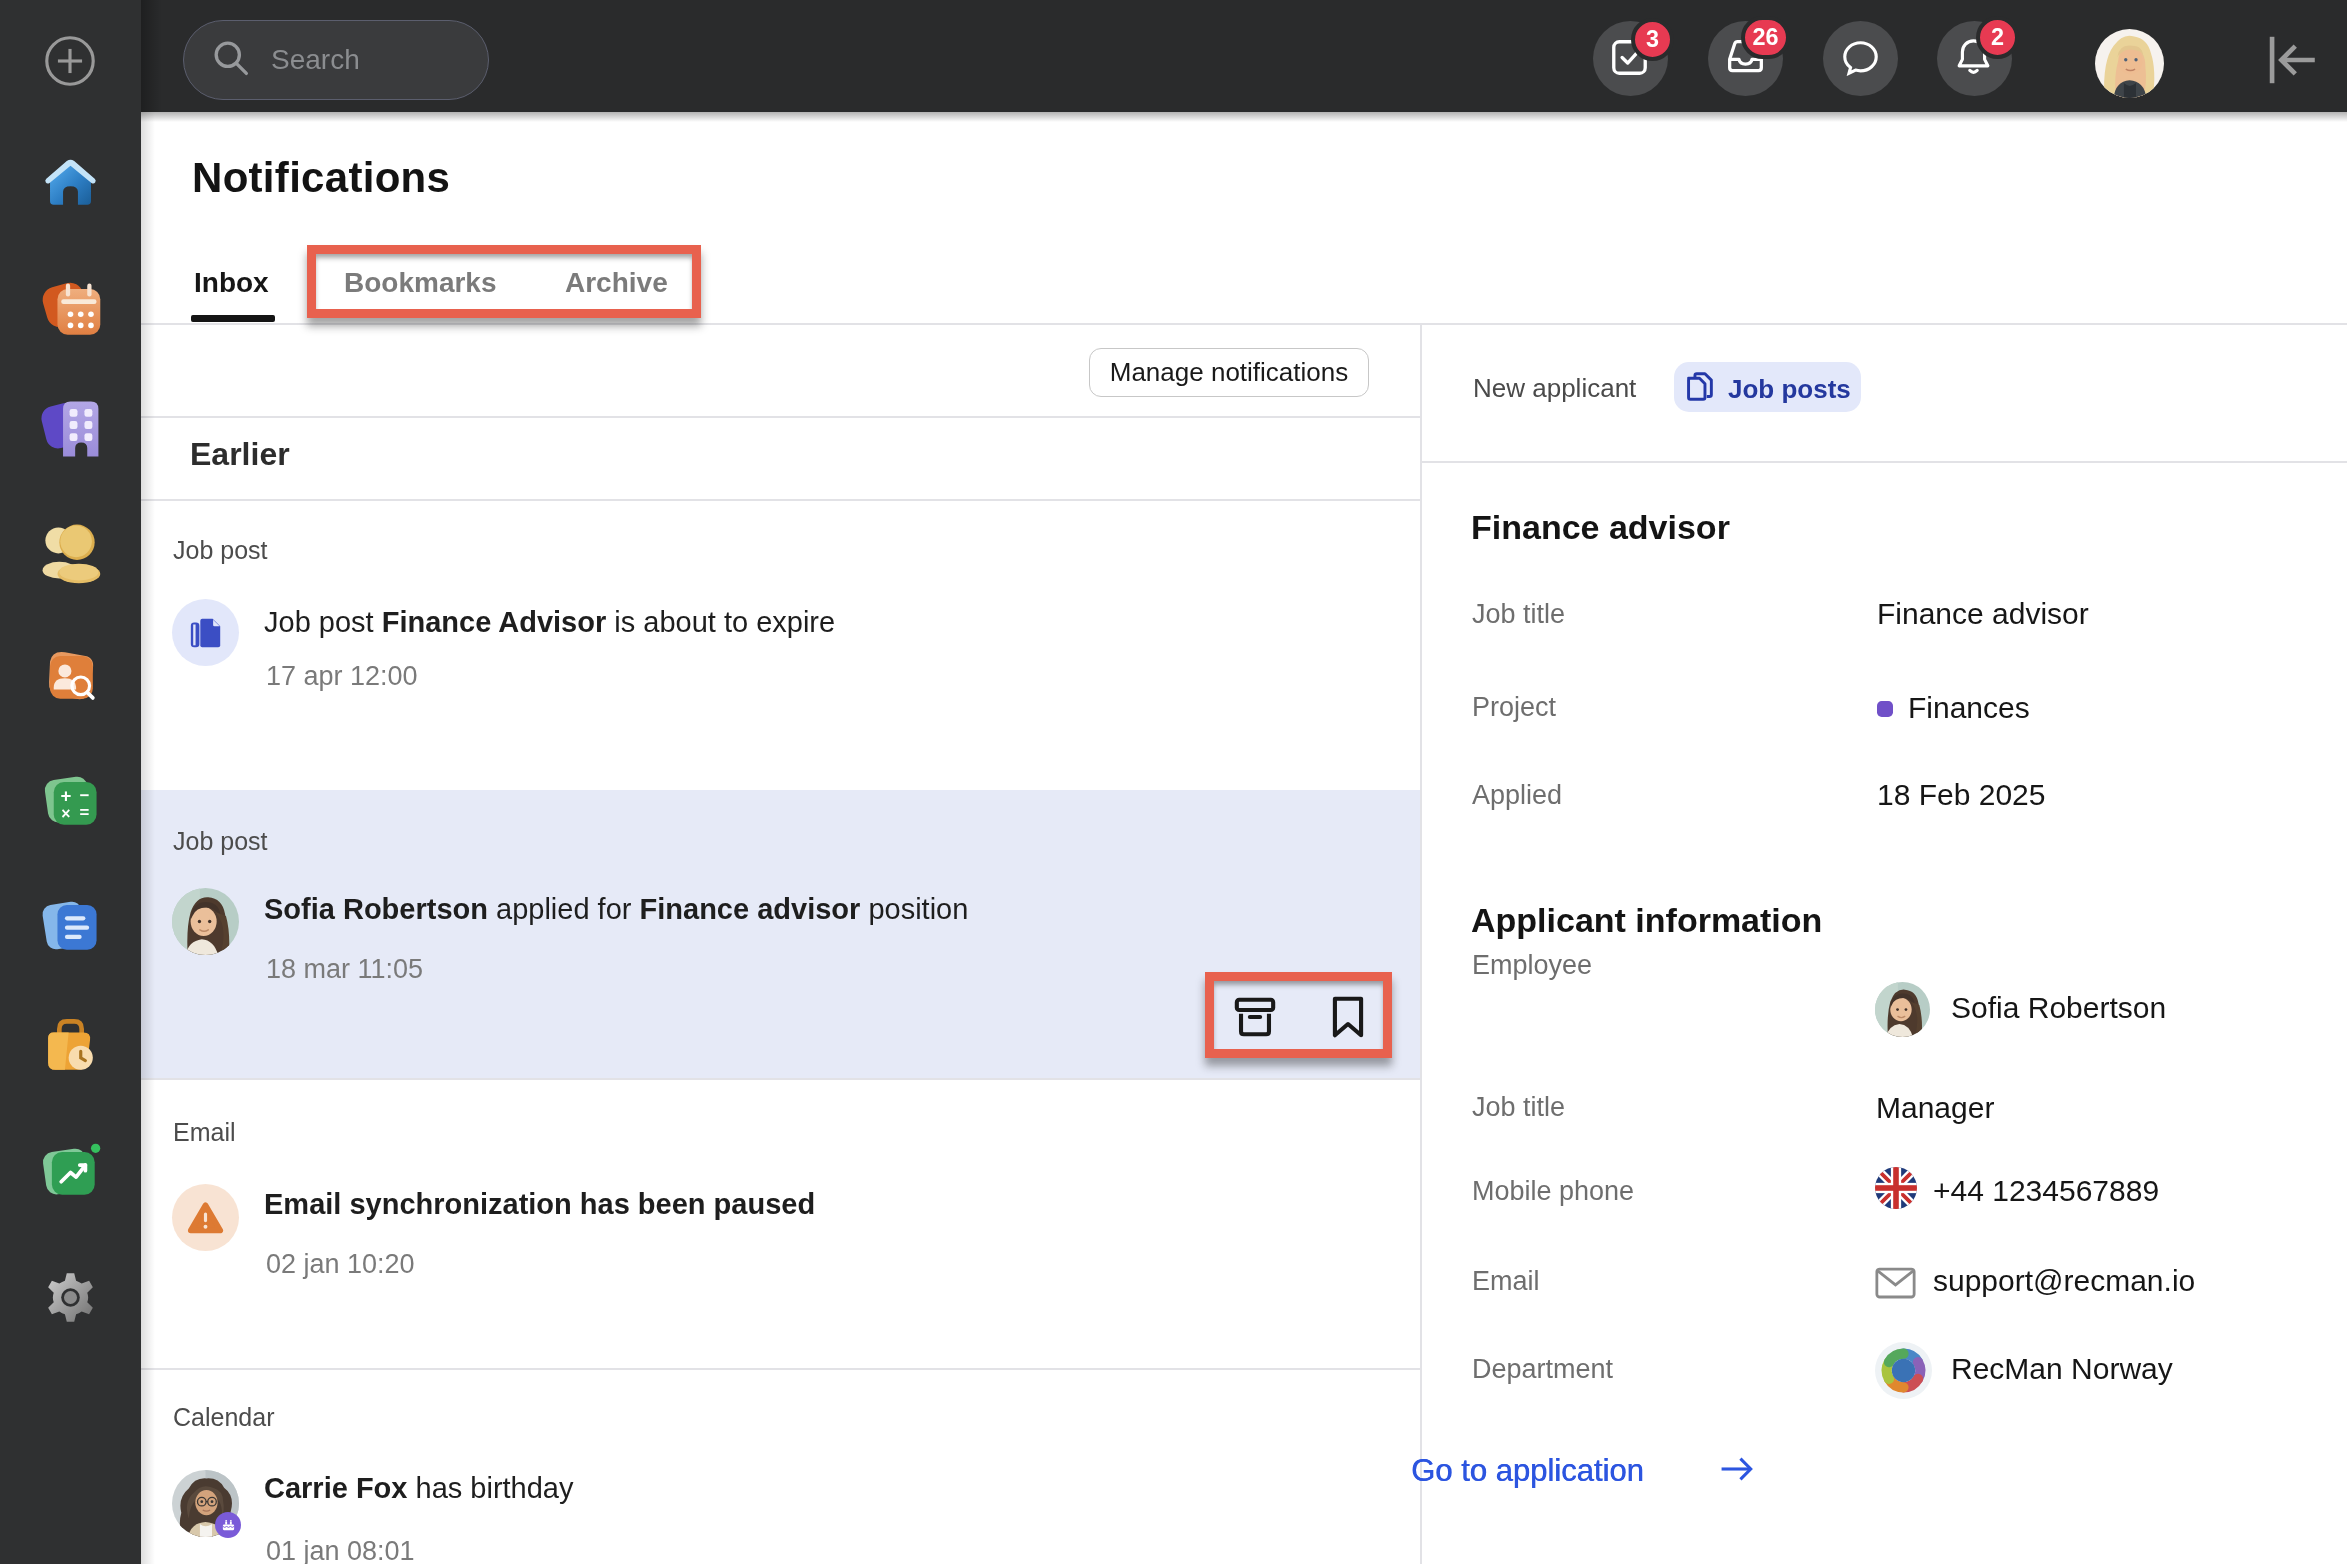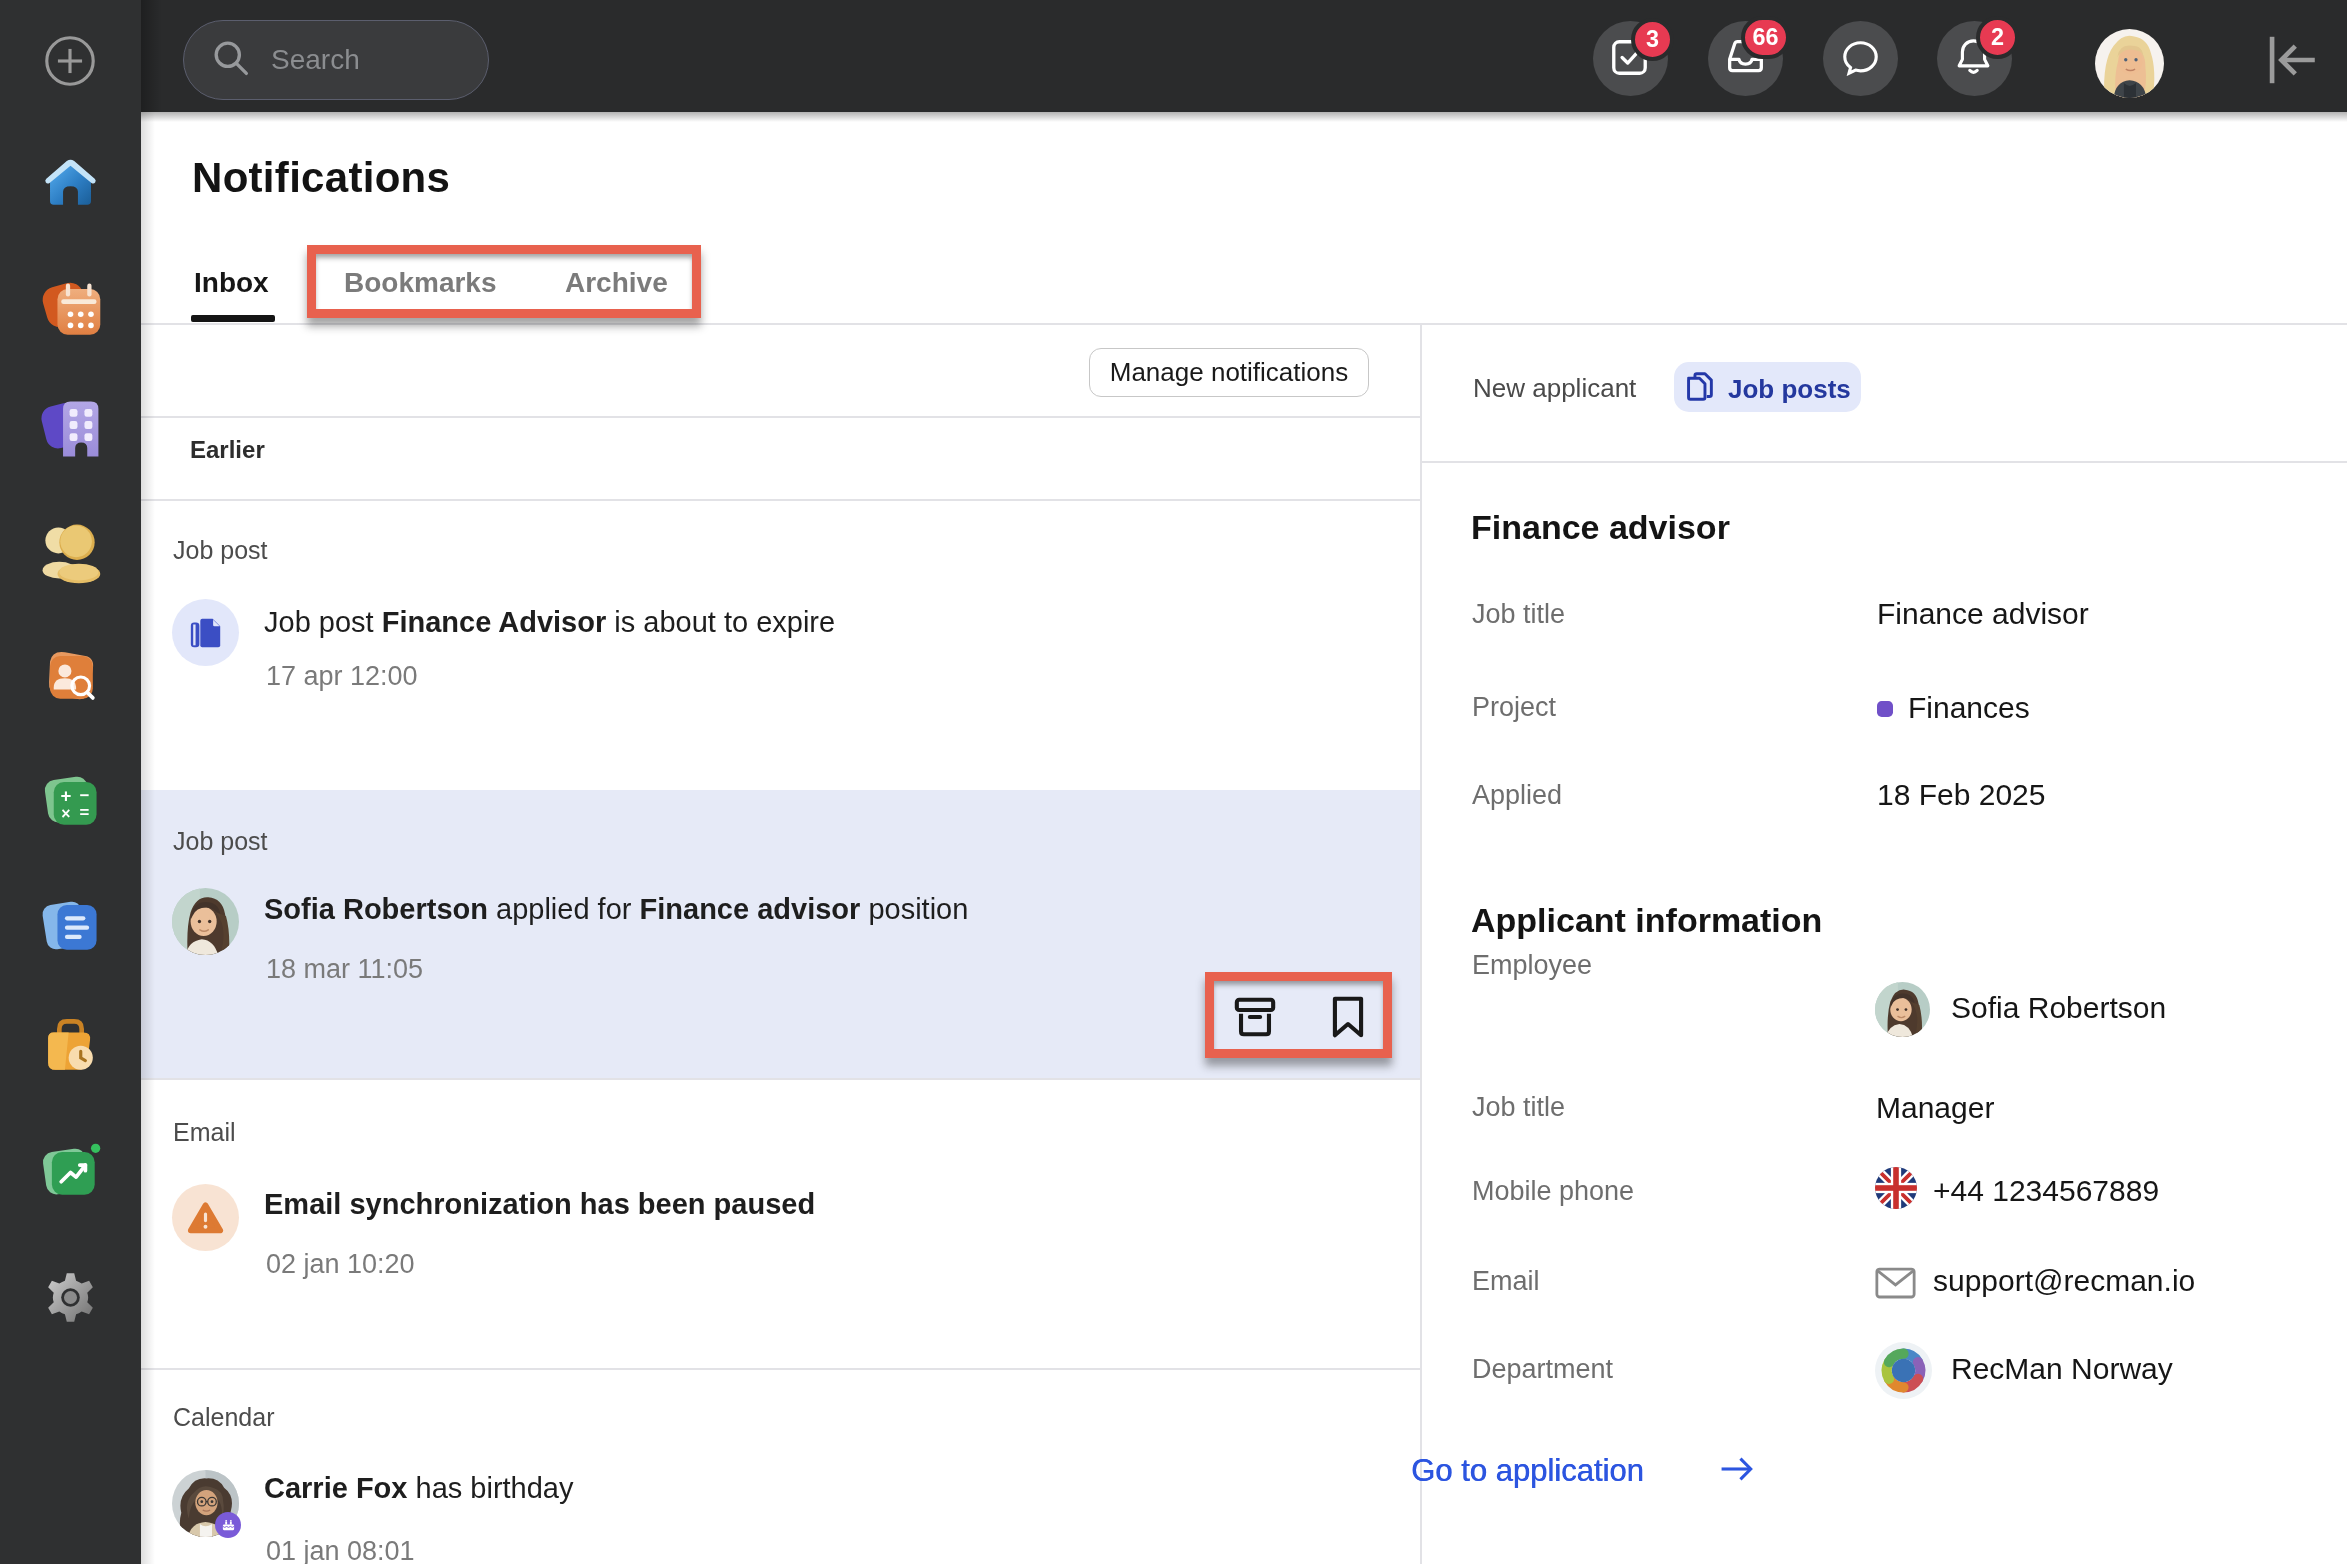--- a/index.html
+++ b/index.html
@@ -20,21 +20,21 @@
   
   #h1 { left:192px; top:154px; font-size:42px; font-weight:700; color:#131313; letter-spacing:0.3px; }
   .tab { top:267px; font-size:28px; font-weight:700; color:#7b7b7b; }
   #tab-inbox { left:194px; color:#161616; }
   #tab-book { left:344px; }
   #tab-arch { left:565px; }
   #tabline { left:191px; top:315px; width:84px; height:6.6px; background:#141414; border-radius:1.9px; }
   .hr { height:1.9px; background:#e2e2e6; }
   .redbox { border:9.4px solid #e8614e; box-shadow:0 7.5px 8.4px rgba(30,30,30,0.40), inset 0 4.7px 5.6px -0.9px rgba(30,30,30,0.40); z-index:6; }
   #btn-manage { left:1089px; top:348px; width:280px; height:49px; border:1.9px solid #c7c7c7; border-radius:12px; display:flex; align-items:center; justify-content:center; font-size:26px; color:#1a1a1a; background:#fff; }
-  #earlier { left:190px; top:436px; font-size:24px; font-weight:700; color:#2d2d2d; }
+  #earlier { left:190px; top:436px; font-size:32px; font-weight:700; color:#2d2d2d; }
   .nlabel { left:173px; font-size:25px; color:#4c4c4c; }
   .nicon { left:172px; width:67px; height:67px; border-radius:50%; }
   .ntext { left:264px; font-size:29px; color:#1e1e1e; }
   .ntime { left:266px; font-size:27px; color:#7a7a7a; }
   #hl { left:141px; top:790px; width:1280px; height:289px; background:#e6eaf7; }
   #vline { left:1420px; top:323px; width:1.9px; height:1241px; background:#e2e2e6; }
   
   .rlabel { left:1472px; font-size:27px; color:#6e6e6e; }
   .rvalue { font-size:30px; color:#161616; }
   .rhead { left:1471px; font-size:34px; font-weight:700; color:#141414; }
@@ -70,21 +70,21 @@
     <path d="M5 24 L15 24 Q16 29 22 29 Q28 29 29 24 L39 24" stroke="#fff" stroke-width="3.5" stroke-linejoin="round"></path>
   </svg>
 <svg class="abs" style="left:1842px;top:39px;" width="37" height="37" viewBox="0 0 40 40" fill="none">
     <path d="M20 4 C10.6 4 3 10.8 3 19.2 C3 23.9 5.4 28.1 9.2 30.9 L7.6 37 L14.6 33.6 C16.3 34.1 18.1 34.4 20 34.4 C29.4 34.4 37 27.6 37 19.2 C37 10.8 29.4 4 20 4 Z" stroke="#fff" stroke-width="3.4"></path>
   </svg>
 <svg class="abs" style="left:1955px;top:37px;" width="37" height="41" viewBox="0 0 40 44" fill="none">
     <path d="M20 4 C13 4 8 9.5 8 16 L8 24 L4.5 31 L35.5 31 L32 24 L32 16 C32 9.5 27 4 20 4 Z" stroke="#fff" stroke-width="3.4" stroke-linejoin="round"></path>
     <path d="M16 36 Q20 40 24 36" stroke="#fff" stroke-width="3.4" stroke-linecap="round" fill="none"></path>
   </svg>
 <div class="badge abs" style="left:1631px;top:18px;">3</div>
-<div class="badge abs" style="left:1741px;top:16px;">66</div>
+<div class="badge abs" style="left:1741px;top:16px;">26</div>
 <div class="badge abs" style="left:1976px;top:16px;">2</div>
 <div id="avatar1" class="abs"></div>
 <svg class="abs" style="left:2267px;top:34px;" width="51" height="52" viewBox="0 0 54 56" fill="none">
     <line x1="5" y1="3" x2="5" y2="53" stroke="#9b9b9b" stroke-width="5"></line>
     <line x1="15" y1="28" x2="51" y2="28" stroke="#9b9b9b" stroke-width="5"></line>
     <path d="M30 13 L15 28 L30 43" stroke="#9b9b9b" stroke-width="5" fill="none"></path>
   </svg>
 
 <svg class="abs" style="left:44px;top:35px;z-index:6;" width="52" height="52" viewBox="0 0 56 56" fill="none">
     <circle cx="28" cy="28" r="25" stroke="#999" stroke-width="3.4"></circle>

